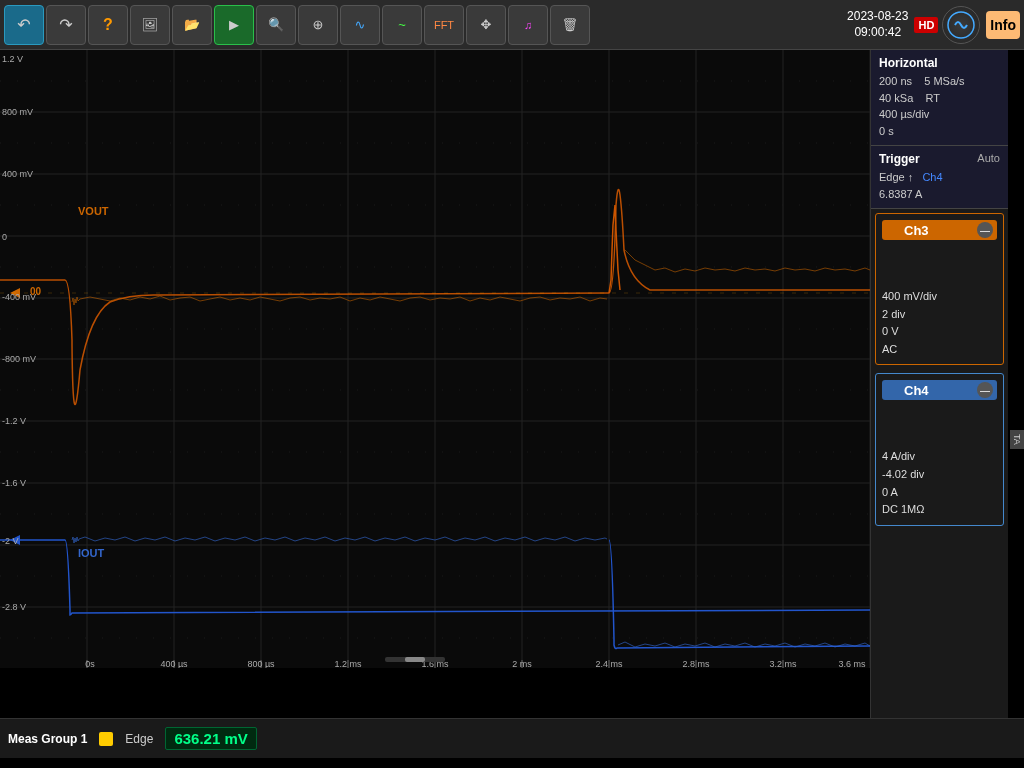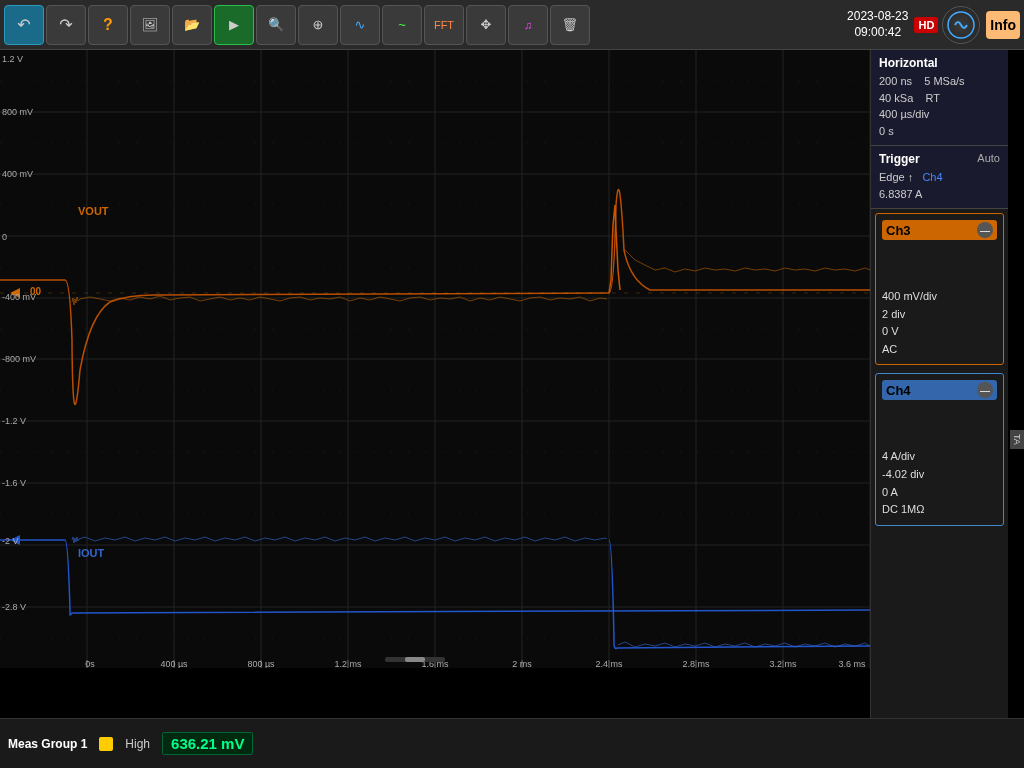--- a/index.html
+++ b/index.html
@@ -139,21 +139,21 @@
     .ch-header {
       display: flex;
       align-items: center;
       justify-content: space-between;
       border-radius: 3px;
       padding: 2px 4px;
       margin-bottom: 4px;
     }
     .ch3-header { background: #cc6600; }
     .ch4-header { background: #3366aa; }
-    .ch-title { color: #000000; font-weight: bold; font-size: 13px; }
+    .ch-title { color: #ffffff; font-weight: bold; font-size: 13px; margin-left: 18px; }
     .ch-minus {
       background: #555;
       color: #fff;
       width: 16px;
       height: 16px;
       border-radius: 50%;
       display: flex;
       align-items: center;
       justify-content: center;
       font-size: 10px;
@@ -165,21 +165,21 @@
     #waveform-canvas {
       position: absolute;
       top: 0; left: 0;
       width: 870px;
       height: 618px;
     }
 
     
     #meas-bar {
       width: 1024px;
-      height: 50px;
+      height: 40px;
       background: #1a1a1a;
       border-top: 1px solid #333;
       display: flex;
       align-items: center;
       padding: 0 8px;
       gap: 12px;
     }
     #meas-group-label {
       color: #fff;
       font-size: 12px;
@@ -450,15 +450,15 @@
     </div>
 
     <div style="position:absolute; right:0; top:430px; background:#444; color:#ccc; font-size:9px; padding:4px 2px; writing-mode:vertical-rl;">TA</div>
 
   </div>
 </div>
 
 <div id="meas-bar">
   <span id="meas-group-label" style="color:#fff; font-size:12px; font-weight:bold;">Meas Group 1</span>
   <span id="meas-icon" style="width:14px;height:14px;background:#ffcc00;border-radius:2px;display:inline-block;"></span>
-  <span class="meas-item" style="color:#ccc; font-size:12px;">High</span>
+  <span class="meas-item" style="color:#ccc; font-size:12px;">Edge</span>
   <span class="meas-value">636.21 mV</span>
 </div>
 
 </body></html>

